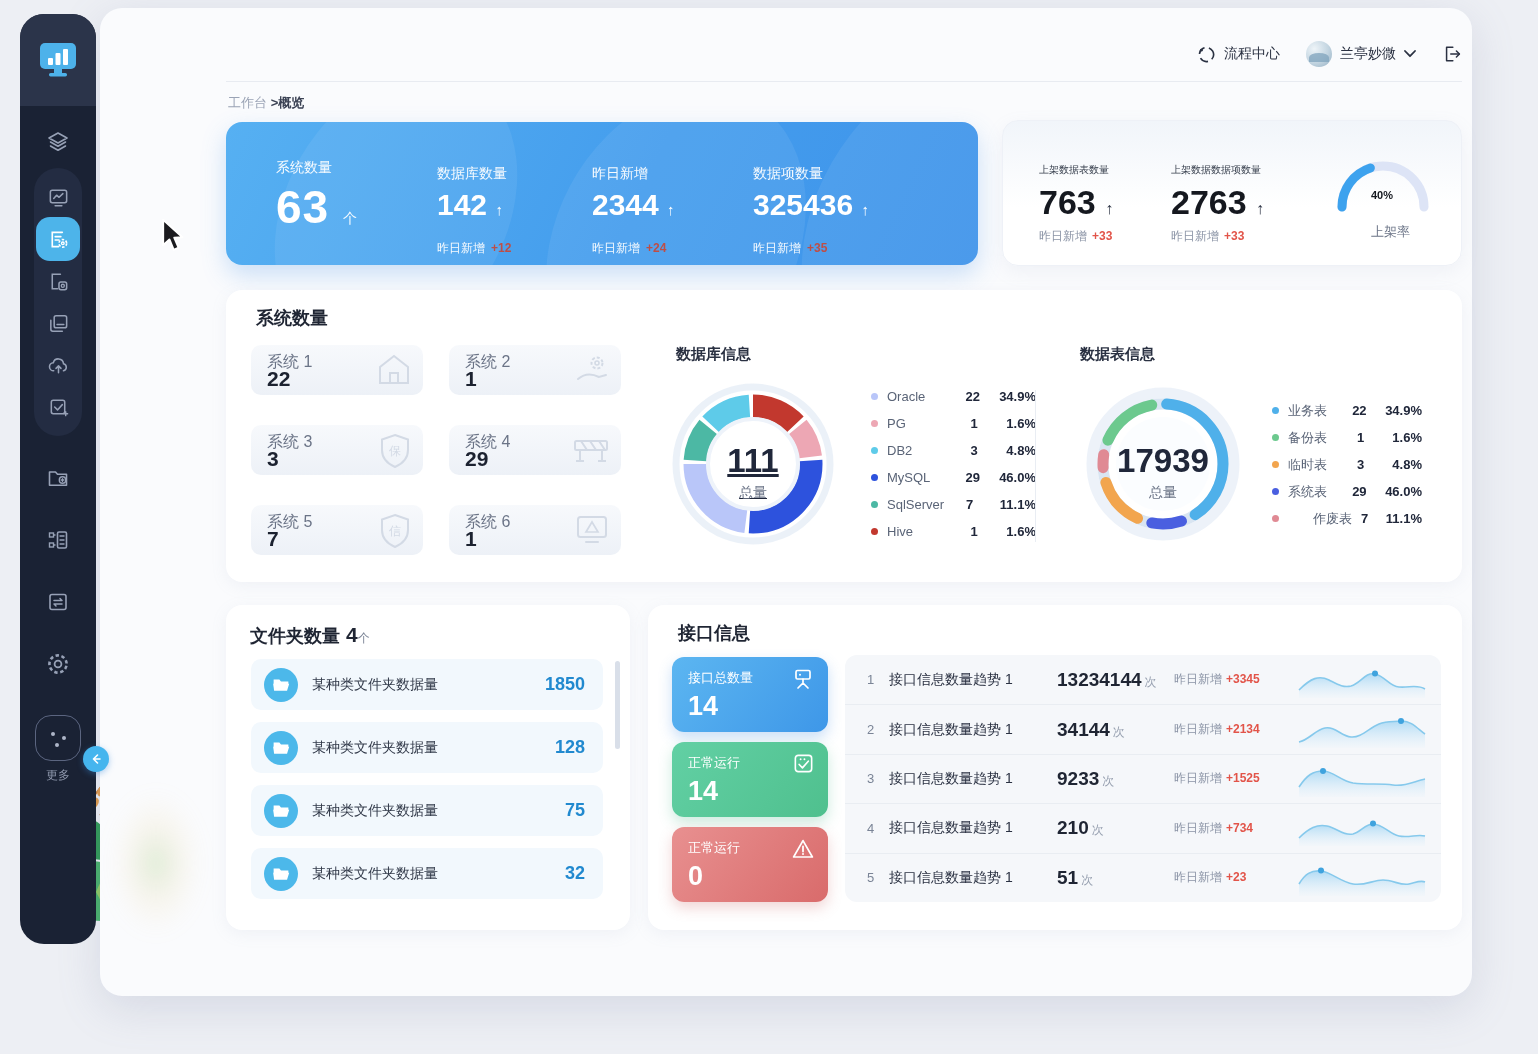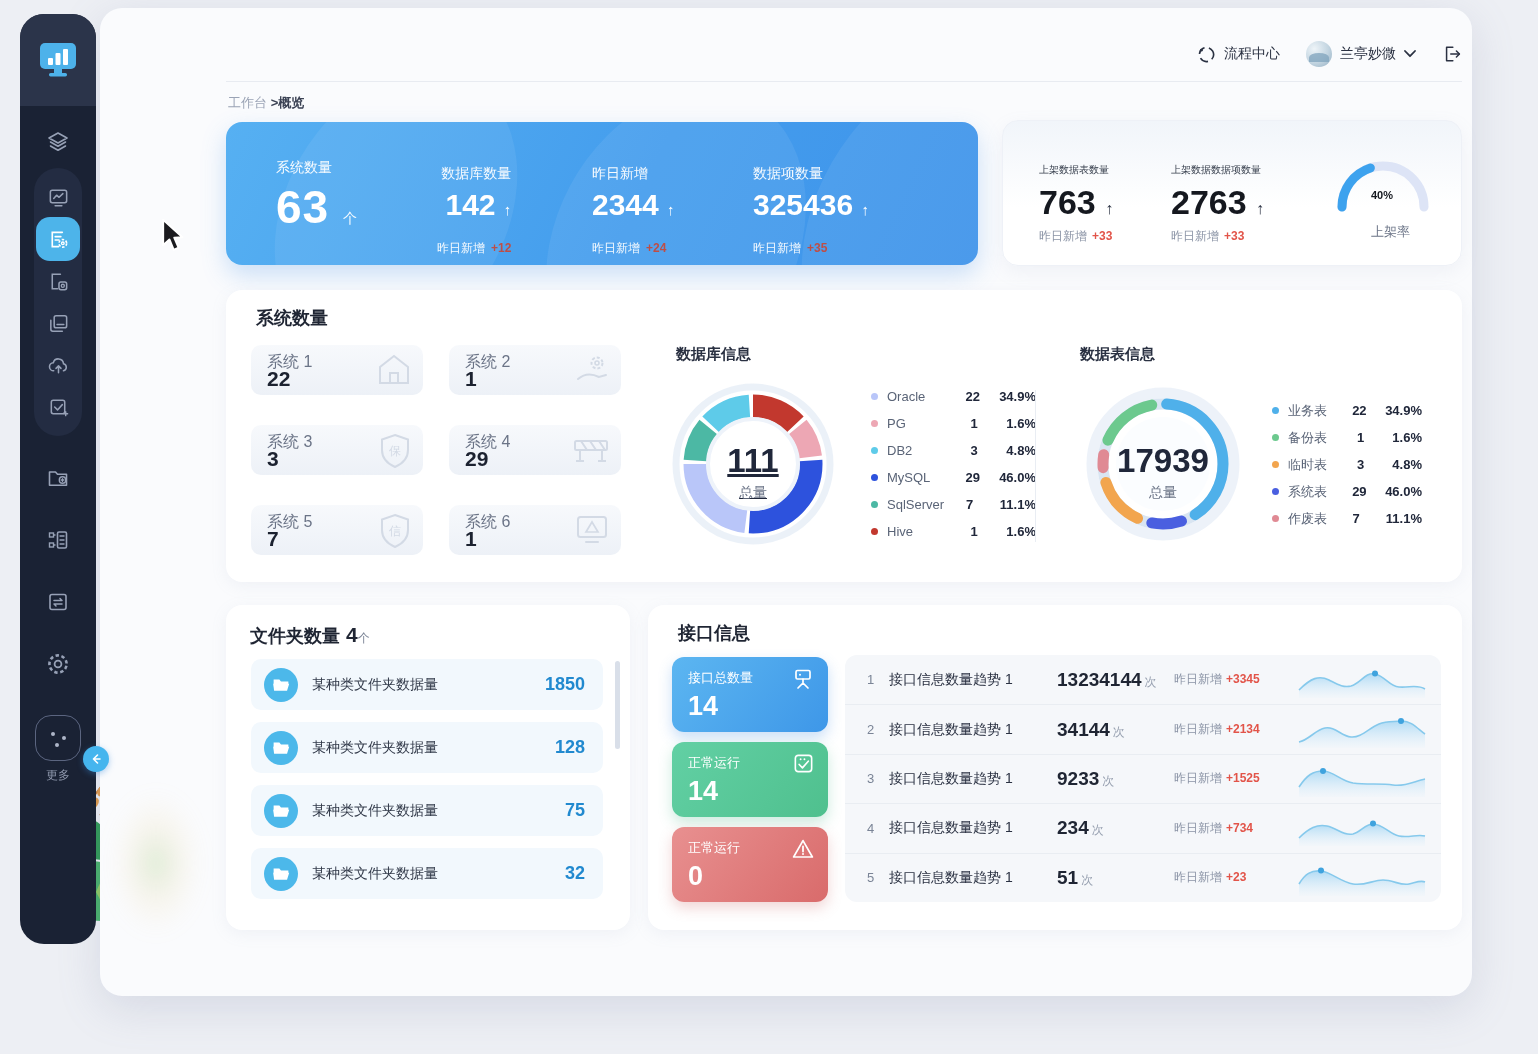--- a/index.html
+++ b/index.html
@@ -236,21 +236,21 @@
   <div class="breadcrumb"><span>工作台 </span><b><span>&gt;</span><span>概览</span></b></div>
 
   <div class="hero-blue">
     <div class="leaf leaf1"></div>
     <div class="leaf leaf2"></div>
     <div class="leaf leaf3"></div>
     <div class="hb-col" style="left:50px; padding-top:37px;">
       <div class="hb-label">系统数量</div>
       <div class="big" style="margin-top:3px;"><span>63</span> <span class="hb-suffix">个</span></div>
     </div>
-    <div class="hb-col" style="left:211px; padding-top:43px;text-align:right;">
+    <div class="hb-col" style="left:211px; padding-top:43px;">
       <div class="hb-label">数据库数量</div>
       <div class="mid" style="margin-top:5px;"><span>142</span> <span class="hb-arrow">↑</span></div>
       <div class="hb-delta"><span>昨日新增</span><span class="plus">+12</span></div>
     </div>
     <div class="hb-col" style="left:366px; padding-top:43px;">
       <div class="hb-label">昨日新增</div>
       <div class="mid" style="margin-top:5px;"><span>2344</span> <span class="hb-arrow">↑</span></div>
       <div class="hb-delta"><span>昨日新增</span><span class="plus">+24</span></div>
     </div>
     <div class="hb-col" style="left:527px; padding-top:43px;">
@@ -433,21 +433,21 @@
           <span class="legend-val">4.8%</span>
         </div>
       <div class="legend-row">
           <span class="legend-dot" style="background: rgb(74, 95, 224);"></span>
           <span class="legend-name" style="width:70px;">系统表</span>
           <span class="legend-val" style="width:36px;">29</span>
           <span class="legend-val">46.0%</span>
         </div>
       <div class="legend-row">
           <span class="legend-dot" style="background: rgb(224, 138, 148);"></span>
-          <span class="legend-name" style="width:70px;">作废表</span>
+          <span class="legend-name" style="width:70px;margin-left:25px;">作废表</span>
           <span class="legend-val" style="width:36px;">7</span>
           <span class="legend-val">11.1%</span>
         </div>
     </div>
   </div>
 
   <div class="card" id="folders-card">
     <div class="folders-title">
       <span>文件夹数量</span><span class="cnt">4</span><span class="cnt-unit">个</span>
     </div>
@@ -556,21 +556,21 @@
         <span class="if-deltawrap"><span>昨日新增</span><span class="if-delta">+1525</span></span>
         <svg class="sparkline" viewBox="0 0 130 36">
           <path d="M2 26 C10 14 16 10 26 10 C36 10 44 20 56 22 C70 24 84 22 96 24 C108 26 118 20 128 18 L128 36 L2 36 Z" fill="url(#sparkFill)"></path>
           <path d="M2 26 C10 14 16 10 26 10 C36 10 44 20 56 22 C70 24 84 22 96 24 C108 26 118 20 128 18" fill="none" stroke="#86c9ec" stroke-width="1.6"></path>
           <circle cx="26" cy="10" r="3" fill="#3fa3de"></circle>
         </svg>
       </div>
       <div class="if-row">
         <span class="if-idx">4</span>
         <span class="if-name">接口信息数量趋势 1</span>
-        <span class="if-valwrap"><span class="if-val">234</span><span class="if-unit">次</span></span>
+        <span class="if-valwrap"><span class="if-val">210</span><span class="if-unit">次</span></span>
         <span class="if-deltawrap"><span>昨日新增</span><span class="if-delta">+734</span></span>
         <svg class="sparkline" viewBox="0 0 130 36">
           <path d="M2 28 C12 18 20 14 30 16 C40 18 46 26 56 24 C64 22 68 14 76 14 C86 14 92 24 102 26 C112 28 120 24 128 26 L128 36 L2 36 Z" fill="url(#sparkFill)"></path>
           <path d="M2 28 C12 18 20 14 30 16 C40 18 46 26 56 24 C64 22 68 14 76 14 C86 14 92 24 102 26 C112 28 120 24 128 26" fill="none" stroke="#86c9ec" stroke-width="1.6"></path>
           <circle cx="76" cy="13.5" r="3" fill="#3fa3de"></circle>
         </svg>
       </div>
       <div class="if-row">
         <span class="if-idx">5</span>
         <span class="if-name">接口信息数量趋势 1</span>

